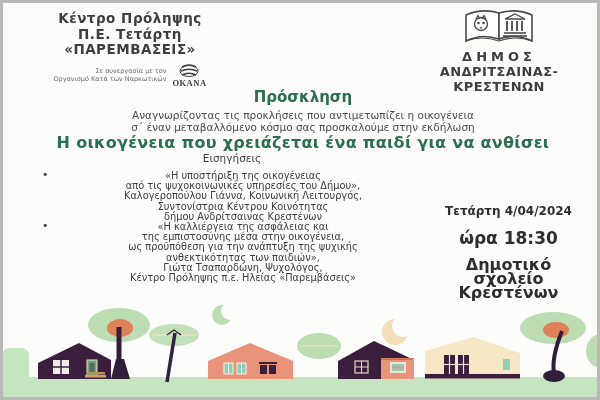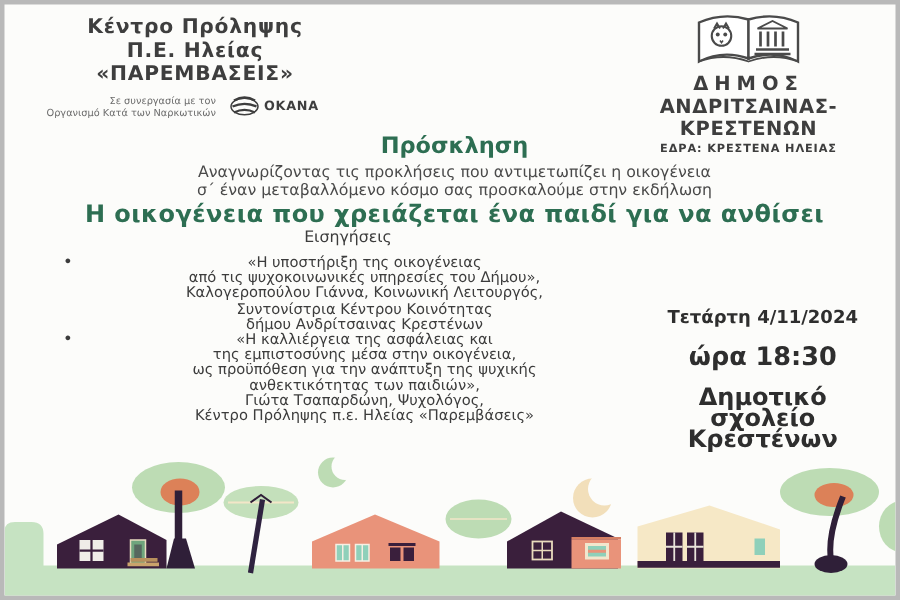--- a/index.html
+++ b/index.html
@@ -2,23 +2,23 @@
 <html><head>
 <meta charset="utf-8">
 <style>
   html,body{margin:0;padding:0;}
   body{font-family:"DejaVu Sans","Liberation Sans",sans-serif;}
   .poster{position:relative;width:600px;height:400px;background:#fcfcfa;overflow:hidden;
           box-sizing:border-box;border:3px solid #b9b9b9;}
   
   .header-left{position:absolute;left:28px;top:8px;width:198px;text-align:center;}
   .org-line{font-size:13.5px;font-weight:bold;color:#3e3e3e;line-height:15.5px;letter-spacing:0.5px;}
-  .partner-row{margin-top:5px;display:flex;align-items:center;gap:6px;}
+  .partner-row{margin-top:5px;display:flex;align-items:center;justify-content:center;gap:6px;}
   .partner-text{font-size:6.5px;color:#6b6b6b;white-space:pre-line;text-align:right;line-height:8px;}
-  .okana{display:flex;flex-direction:row;align-items:center;}
+  .okana{display:flex;flex-direction:column;align-items:center;font-family:Liberation Serif, serif;}
   .okana-label{font-size:8.5px;font-weight:bold;color:#3e3e3e;letter-spacing:0.5px;}
   
   .header-right{position:absolute;left:405px;top:3px;width:182px;text-align:center;color:#3e3e3e;}
   .muni-line1{font-size:13px;font-weight:bold;letter-spacing:4px;margin-top:1px;}
   .muni-line2{font-size:13px;font-weight:bold;letter-spacing:0.4px;}
   .muni-line3{font-size:7.5px;font-weight:bold;letter-spacing:0.6px;}
   
   .title-prosklisi{position:absolute;top:85px;left:0;width:600px;text-align:center;
                    font-size:15px;font-weight:bold;color:#2d6e52;}
   .intro{position:absolute;top:106px;left:0;width:600px;text-align:center;
@@ -41,21 +41,21 @@
   
   .illustration{position:absolute;left:0;top:298px;width:594px;height:99px;}
 </style>
 </head>
 <body>
 
 <div class="poster">
 
   <div class="header-left">
     <div class="org-line">Κέντρο Πρόληψης</div>
-    <div class="org-line">Π.Ε.  Ηλείας</div>
+    <div class="org-line">Π.Ε.  Τετάρτη</div>
     <div class="org-line">«ΠΑΡΕΜΒΑΣΕΙΣ»</div>
     <div class="partner-row">
       <div class="partner-text">Σε συνεργασία με τον
 Οργανισμό Κατά των Ναρκωτικών</div>
       <div class="okana">
         <svg width="26" height="15" viewBox="0 0 26 15">
           <path d="M6,4 Q13,0 20,4" fill="none" stroke="#3e3e3e" stroke-width="1.6"></path>
           <path d="M5,8 Q13,4.5 21,8" fill="none" stroke="#3e3e3e" stroke-width="1.6"></path>
           <path d="M6,12 Q13,8.5 20,12" fill="none" stroke="#3e3e3e" stroke-width="1.6"></path>
           <ellipse cx="13" cy="8" rx="9" ry="5.5" fill="none" stroke="#3e3e3e" stroke-width="1"></ellipse>
@@ -85,21 +85,20 @@
         <line x1="50" y1="15" x2="50" y2="25" stroke="#4a4a4a" stroke-width="1.8"></line>
         <line x1="55" y1="15" x2="55" y2="25" stroke="#4a4a4a" stroke-width="1.8"></line>
         <line x1="60" y1="15" x2="60" y2="25" stroke="#4a4a4a" stroke-width="1.8"></line>
         <line x1="65" y1="15" x2="65" y2="25" stroke="#4a4a4a" stroke-width="1.8"></line>
         <line x1="47" y1="27" x2="69" y2="27" stroke="#4a4a4a" stroke-width="1.6"></line>
         <line x1="46" y1="30" x2="70" y2="30" stroke="#4a4a4a" stroke-width="1.6"></line>
       </g>
     </svg>
     <div class="muni-line1">ΔΗΜΟΣ</div>
     <div class="muni-line2">ΑΝΔΡΙΤΣΑΙΝΑΣ-ΚΡΕΣΤΕΝΩΝ</div>
-    <div class="muni-line3">ΕΔΡΑ: ΚΡΕΣΤΕΝΑ ΗΛΕΙΑΣ</div>
   </div>
 
   <div class="title-prosklisi">Πρόσκληση</div>
   <div class="intro">Αναγνωρίζοντας τις προκλήσεις που αντιμετωπίζει η οικογένεια
 σ΄ έναν μεταβαλλόμενο κόσμο σας προσκαλούμε στην εκδήλωση</div>
   <div class="event-title">Η οικογένεια που χρειάζεται ένα παιδί για να ανθίσει</div>
 
   <div class="speakers">
     <div class="speakers-heading">Εισηγήσεις</div>
     <ul>
@@ -111,21 +110,21 @@
       <li>«Η καλλιέργεια της ασφάλειας και
 της εμπιστοσύνης μέσα στην οικογένεια,
 ως προϋπόθεση για την ανάπτυξη της ψυχικής
 ανθεκτικότητας των παιδιών»,
 Γιώτα Τσαπαρδώνη, Ψυχολόγος,
 Κέντρο Πρόληψης π.ε. Ηλείας «Παρεμβάσεις»</li>
     </ul>
   </div>
 
   <div class="details">
-    <div class="details-date">Τετάρτη 4/11/2024</div>
+    <div class="details-date">Τετάρτη 4/04/2024</div>
     <div class="details-time">ώρα 18:30</div>
     <div class="details-venue">Δημοτικό σχολείο
 Κρεστένων</div>
   </div>
 
   <svg class="illustration" viewBox="0 0 594 99">
 
     <g>
       <circle cx="219" cy="14" r="10" fill="#bddcb4"></circle>
       <circle cx="227" cy="10" r="9" fill="#fcfcfa"></circle>

